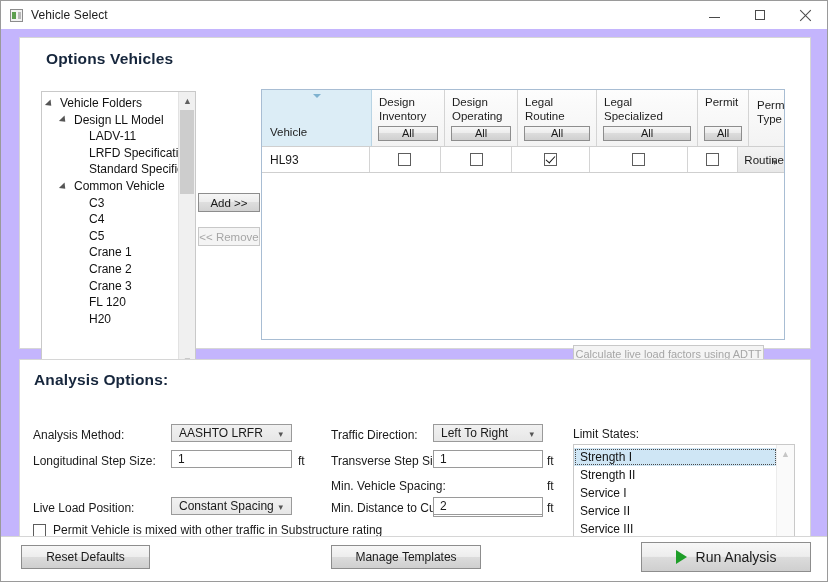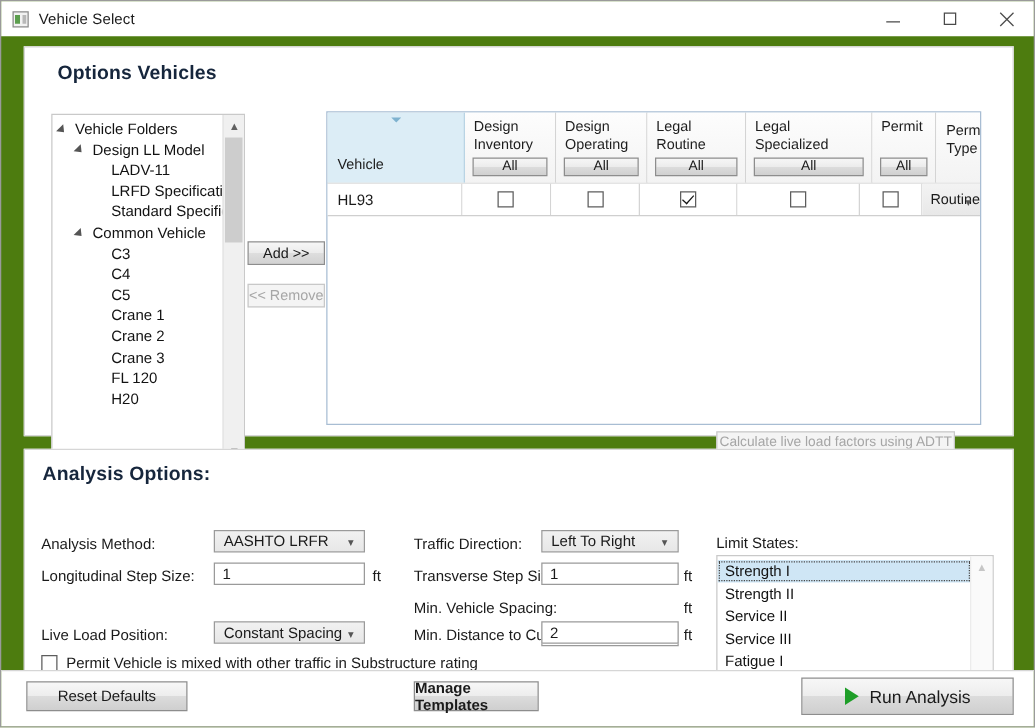--- a/index.html
+++ b/index.html
@@ -9,21 +9,21 @@
     font-family:"Liberation Sans", sans-serif;
     font-size:12px;
     color:#1a1a1a;
     overflow:hidden;
     position:relative;
   }
   .win{
     position:absolute;inset:0;
     border:1px solid #9a9a9a;
     box-sizing:border-box;
-    background:#4d7c0f;
+    background:#c4b5fd;
     display:flex;flex-direction:column;
   }
   
   .titlebar{
     height:28px;min-height:28px;
     display:flex;align-items:center;
     background:#ffffff;
     position:relative;
   }
   .title-icon{
@@ -214,21 +214,21 @@
   
   .footer{height:44px;min-height:44px;position:relative;border-top:1px solid #d6d6d6;background:#fff;}
   .fbtn{
     position:absolute;height:24px;box-sizing:border-box;
     background:linear-gradient(to bottom,#f7f7f7 0%,#ededed 48%,#dcdcdc 50%,#cfcfcf 100%);
     border:1px solid #8d8d8d;
     display:flex;align-items:center;justify-content:center;
     font-size:12px;color:#1a1a1a;
   }
   #f-reset{left:20px;top:8px;width:129px;}
-  #f-templates{left:330px;top:8px;width:100px;font-weight:bold;}
+  #f-templates{left:330px;top:8px;width:150px;}
   #f-run{left:640px;top:5px;width:170px;height:30px;font-size:14px;gap:9px;}
   .play{
     width:0;height:0;border-left:11px solid #1e9e28;
     border-top:7px solid transparent;border-bottom:7px solid transparent;
   }
 </style>
 </head>
 <body>
 
 <div class="win">
@@ -418,20 +418,21 @@
 
     <div class="lbl-f" style="left:330px;top:516px;">Surround Lane Load:</div>
     <div class="inp disabled" style="left:432px;top:512px;width:110px;">0</div>
     <div class="unit" style="left:546px;top:516px;">kips</div>
 
     <div class="lbl-f" style="left:572px;top:398px;">Limit States:</div>
     <div class="lsbox">
       <div class="ls-inner" id="ls-items">
           <div class="lsitem sel">Strength I</div>
           <div class="lsitem">Strength II</div>
+          <div class="lsitem">Service I</div>
           <div class="lsitem">Service II</div>
           <div class="lsitem">Service III</div>
           <div class="lsitem">Fatigue I</div>
         </div>
       <div class="ls-vsb">
         <div class="sb-arrow">▲</div>
         <div class="sb-arrow" style="position:absolute;bottom:0;">▼</div>
       </div>
     </div>
 

